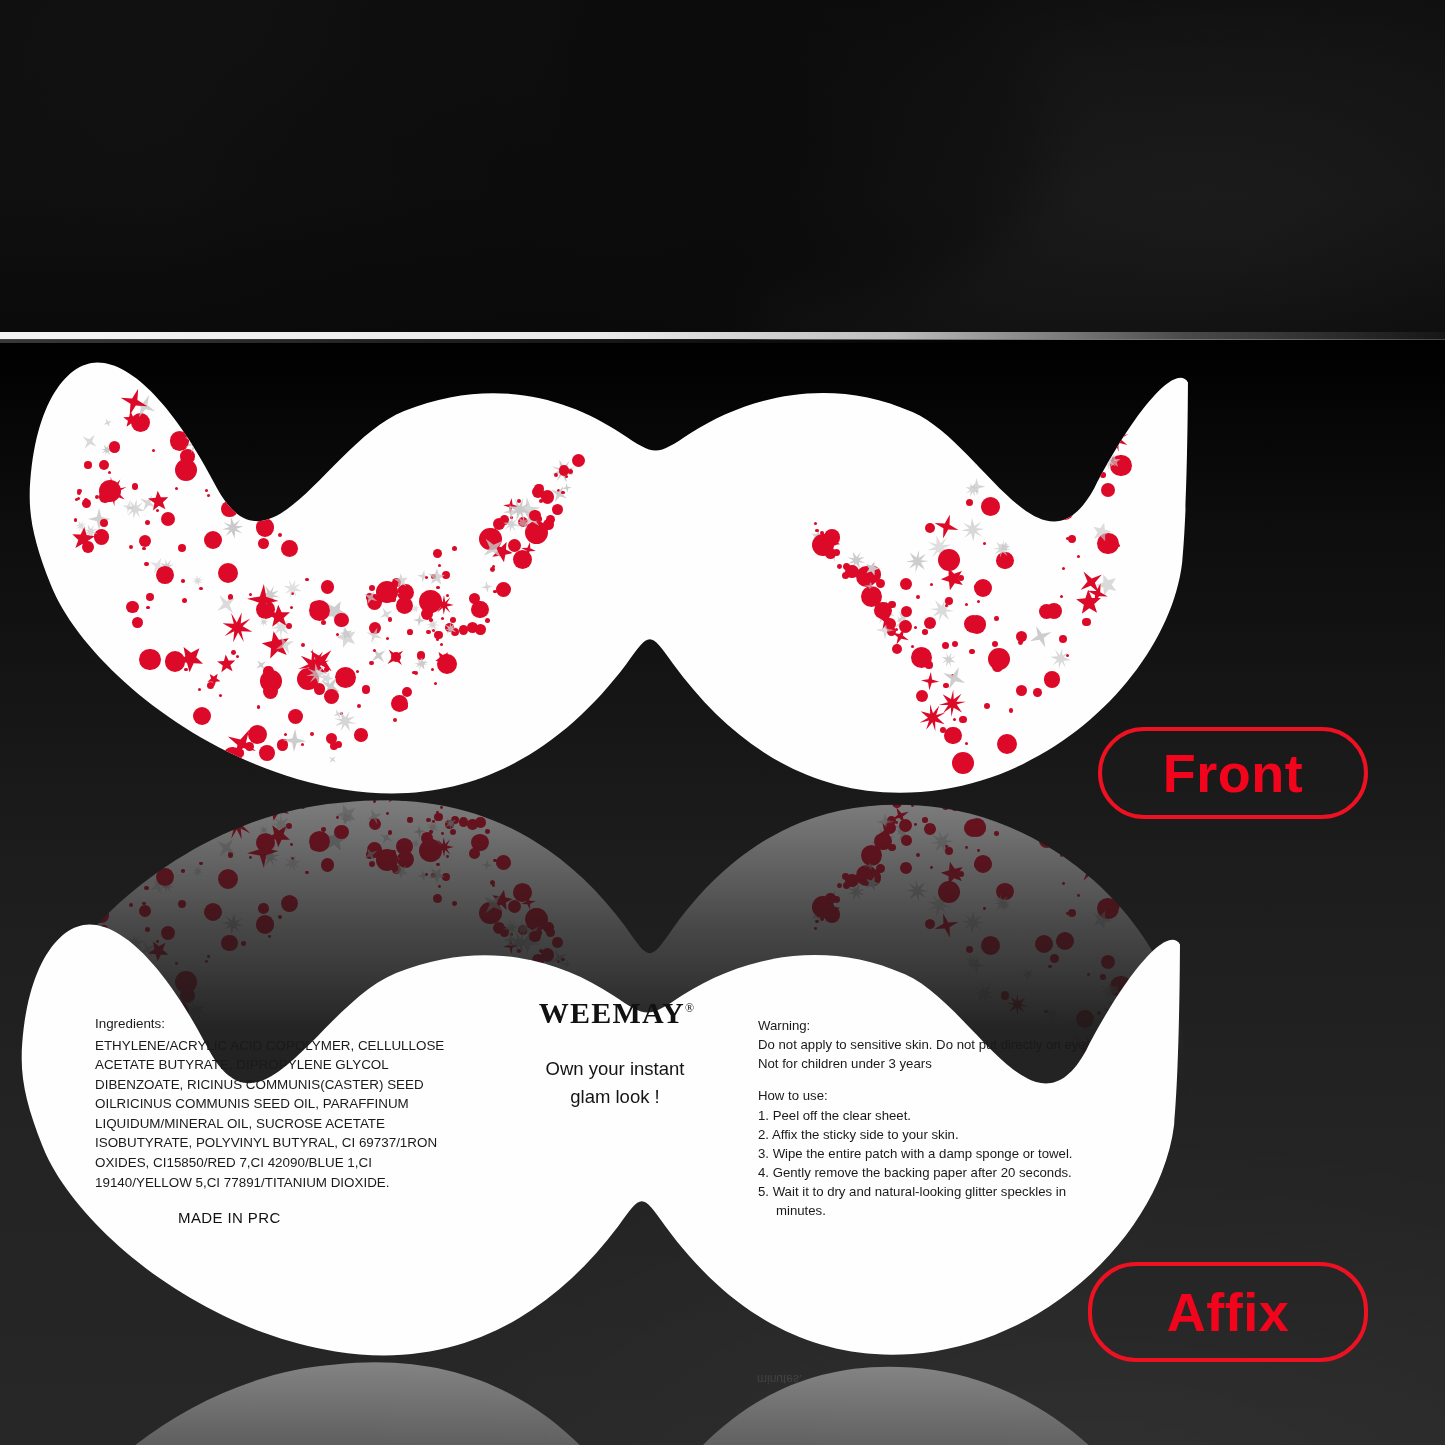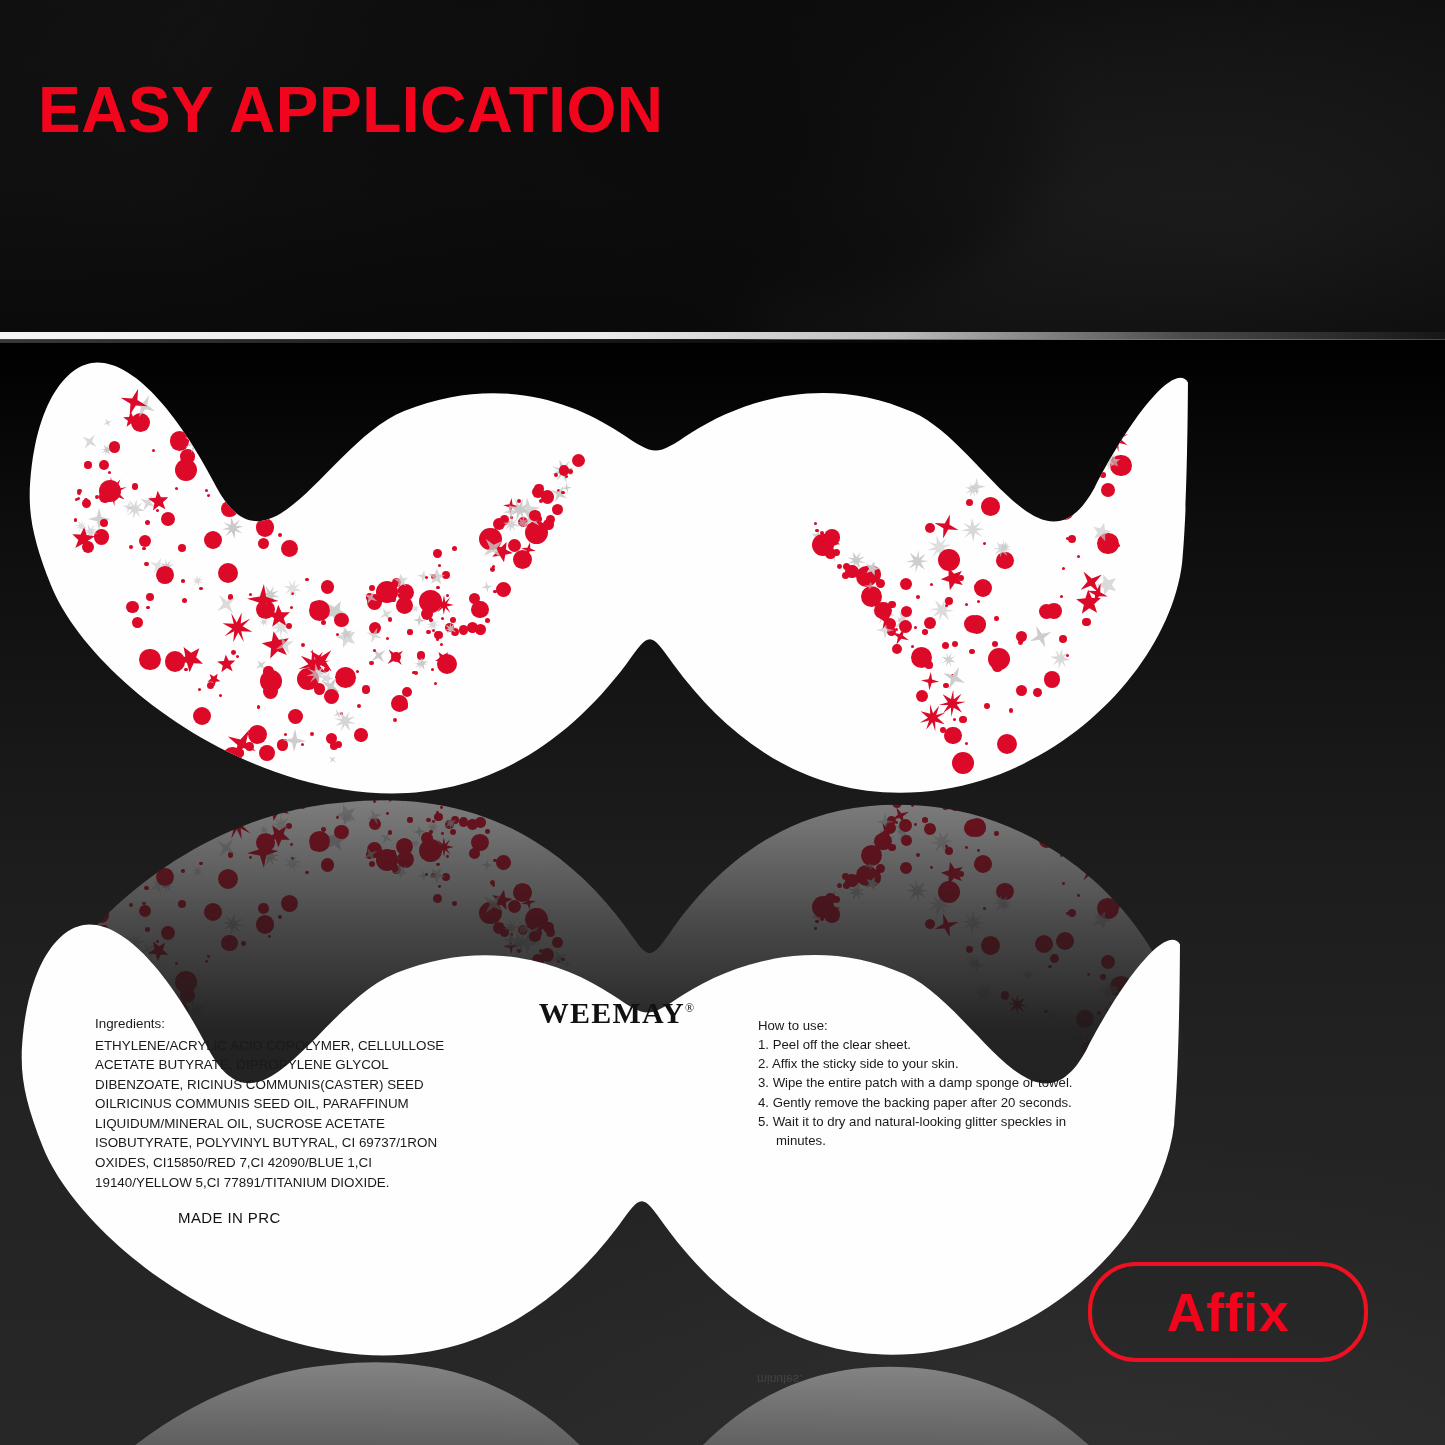--- a/index.html
+++ b/index.html
@@ -196,21 +196,20 @@
   </svg>
 
   <div class="bg-base"></div>
   <div class="bg-swoop-1"></div>
   <div class="bg-swoop-2"></div>
   <div class="bg-swoop-3"></div>
   <div class="bg-lower"></div>
 
   <div class="header-band">
     <div class="header-inner">
-      <div class="title">EASY APPLICATION</div>
     </div>
   </div>
   <div class="divider"></div>
 
   <div class="patch-wrap" id="front-refl-wrap">
     <div class="refl">
       <div class="refl-inner">
         <div class="patch-white" style="position:absolute;inset:0;"></div>
         <div class="glitter" id="glitter-refl-front">
             <div class="dot" style="left:351.1px;top:265.5px;width:12.0px;height:12.0px;"></div>
@@ -1606,30 +1605,42 @@
     <span>OXIDES, CI15850/RED 7,CI 42090/BLUE 1,CI 19140/YELLOW</span>
     <span>5,CI 77891/TITANIUM DIOXIDE.</span>
   </div>
 
   <div class="made-in">MADE IN PRC</div>
 
   <div class="brand">
     <span>WEEMAY</span><sup>®</sup>
   </div>
 
+  <div class="tagline">
+    <div>Own your instant</div>
+    <div>glam look !</div>
+  </div>
 
   <div class="usage">
+    <div class="blk">
+      <span class="hd">Warning:</span>
+      <span class="hd">Do not apply to sensitive skin. Do not put directly on eye</span>
+      <span class="hd">Not for children under 3 years</span>
+    </div>
     <div class="blk">
       <span class="hd">How to use:</span>
       <span class="hd">1. Peel off the clear sheet.</span>
       <span class="hd">2. Affix the sticky side to your skin.</span>
       <span class="hd">3. Wipe the entire patch with a damp sponge or towel.</span>
       <span class="hd">4. Gently remove the backing paper after 20 seconds.</span>
       <span class="hd">5. Wait it to dry and natural-looking glitter speckles in</span>
       <span class="cont">minutes.</span>
     </div>
   </div>
 
+  <div class="badge" id="badge-front">
+    <span>Front</span>
+  </div>
   <div class="badge" id="badge-back">
     <span>Affix</span>
   </div>
 
 </div>
 
 </body></html>

